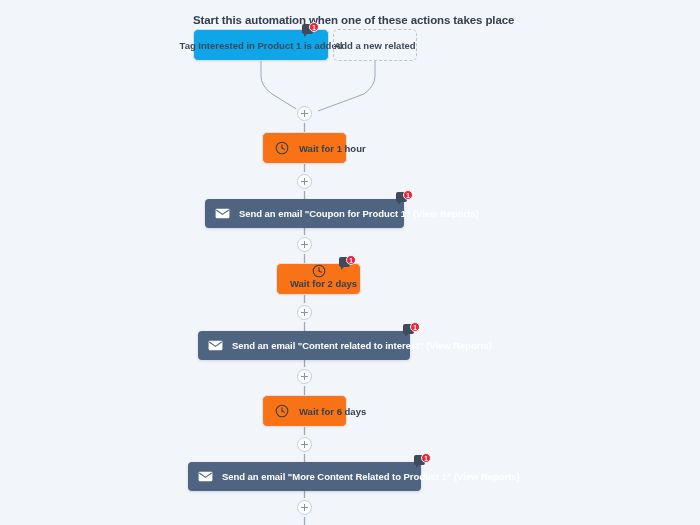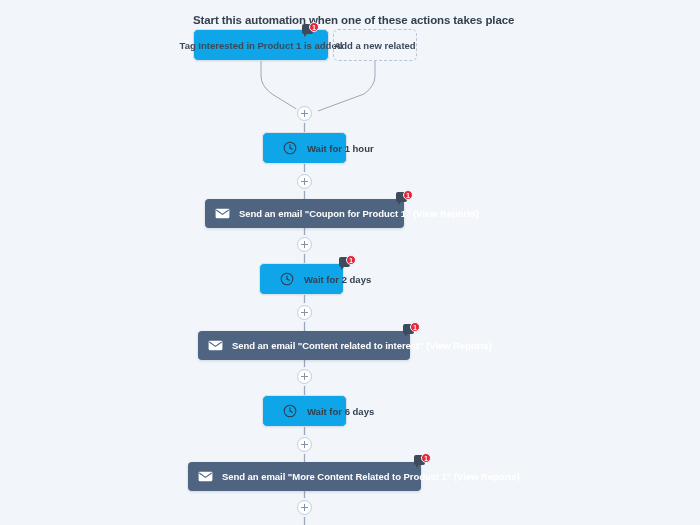--- a/index.html
+++ b/index.html
@@ -49,26 +49,26 @@
   .trigger.dashed {
     background: transparent;
     border: 1px dashed #b9c4d4;
     box-shadow: none;
     color: #3b4a5a;
   }
   
   .wait-node {
     position: absolute;
     height: 32px;
-    background: #0ea5e9;
+    background: #f97316;
     border: 1px solid #dbe2ec;
     border-radius: 5px;
     display: flex;
     align-items: center;
-    padding: 0 20px;
+    padding: 0 12px;
     box-shadow: 0 1px 2px rgba(40,60,90,0.06);
     white-space: nowrap;
   }
   .wait-node .label {
     font-size: 9.5px;
     color: #32404f;
     font-weight: bold;
     margin-left: 10px;
   }
   .clock-icon { width: 14px; height: 14px; display: block; flex: 0 0 auto; }
@@ -205,21 +205,21 @@
     </svg>
     <span class="label">Send an email "Coupon for Product 1" (View Reports)</span>
   </div>
   <div class="badge" style="left:396px; top:190px;">
     <span class="bubble"></span>
     <span class="count">1</span>
   </div>
 
   <div class="plus-btn" style="left:297px; top:237px;"></div>
 
-  <div class="wait-node" style="left:259px; top:263px; width:85px;">
+  <div class="wait-node" style="left:276px; top:263px; width:85px;flex-direction:column;">
     <svg class="clock-icon" viewBox="0 0 20 20">
       <circle cx="10" cy="10" r="8.3" fill="none" stroke="#2f3d4c" stroke-width="1.5"></circle>
       <line x1="10" y1="10" x2="10" y2="5.3" stroke="#2f3d4c" stroke-width="1.5" stroke-linecap="round"></line>
       <line x1="10" y1="10" x2="13.3" y2="11.8" stroke="#2f3d4c" stroke-width="1.5" stroke-linecap="round"></line>
     </svg>
     <span class="label">Wait for 2 days</span>
   </div>
   <div class="badge" style="left:339px; top:255px;">
     <span class="bubble"></span>
     <span class="count">1</span>

